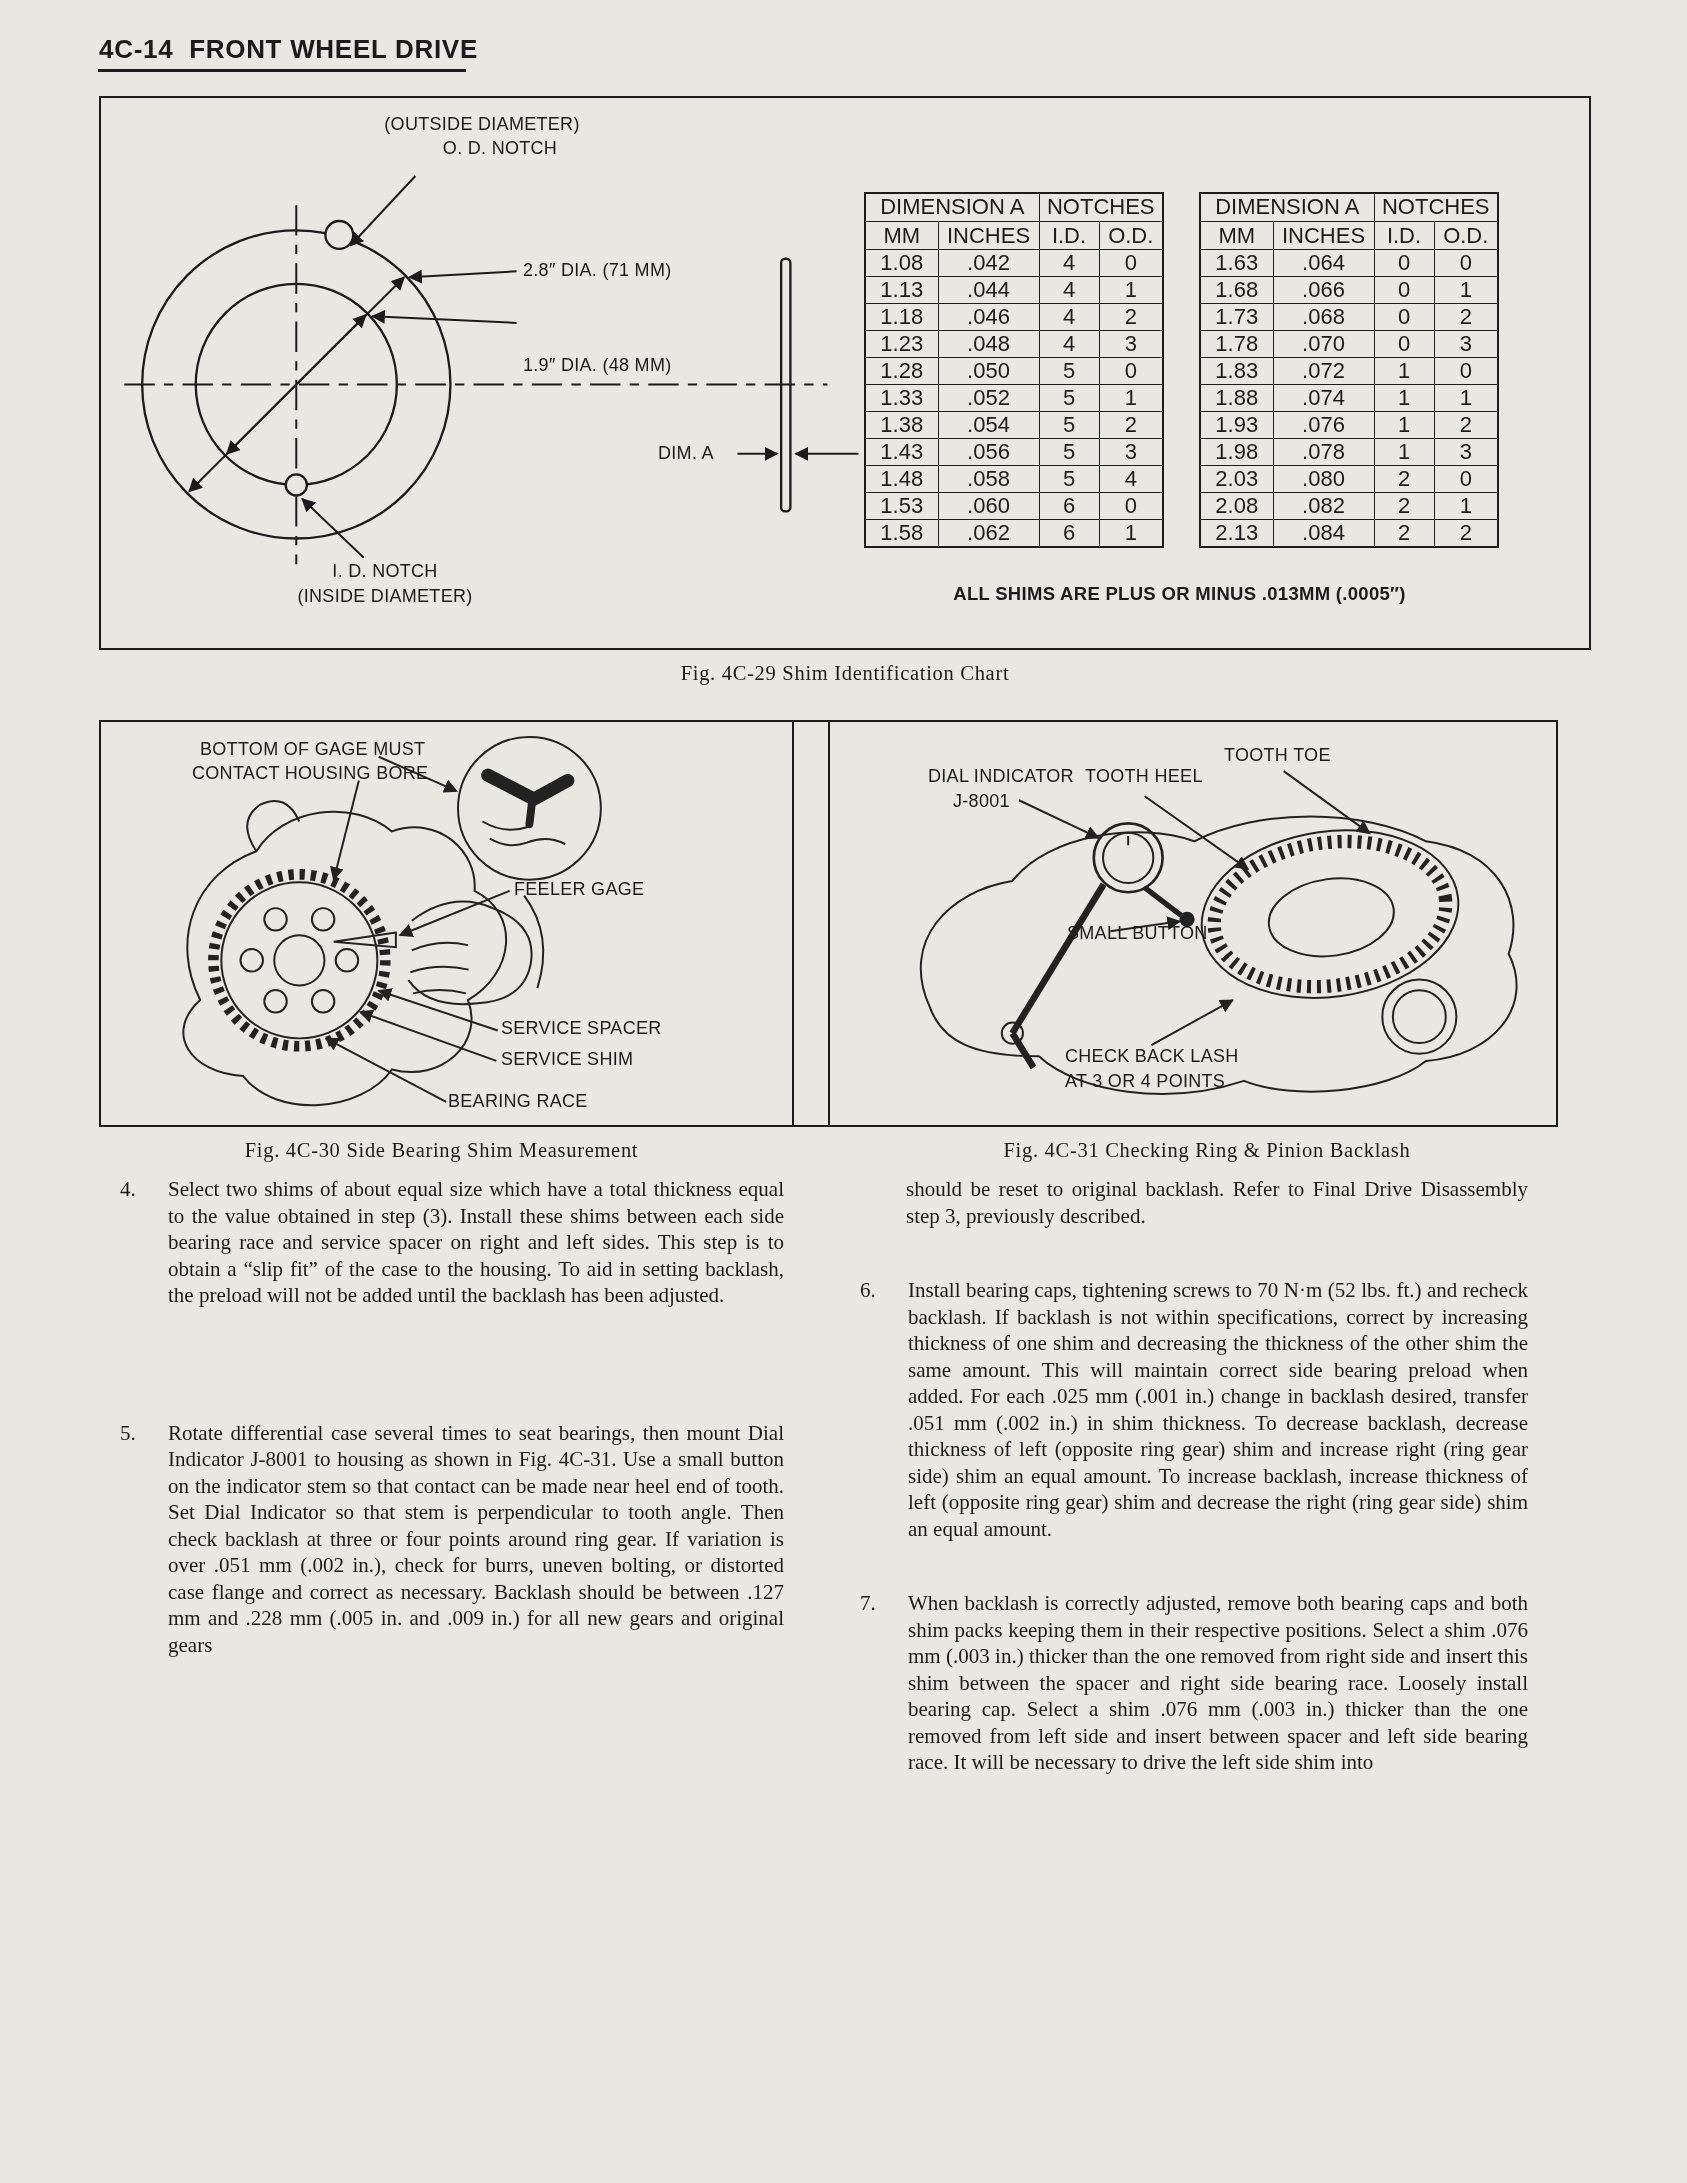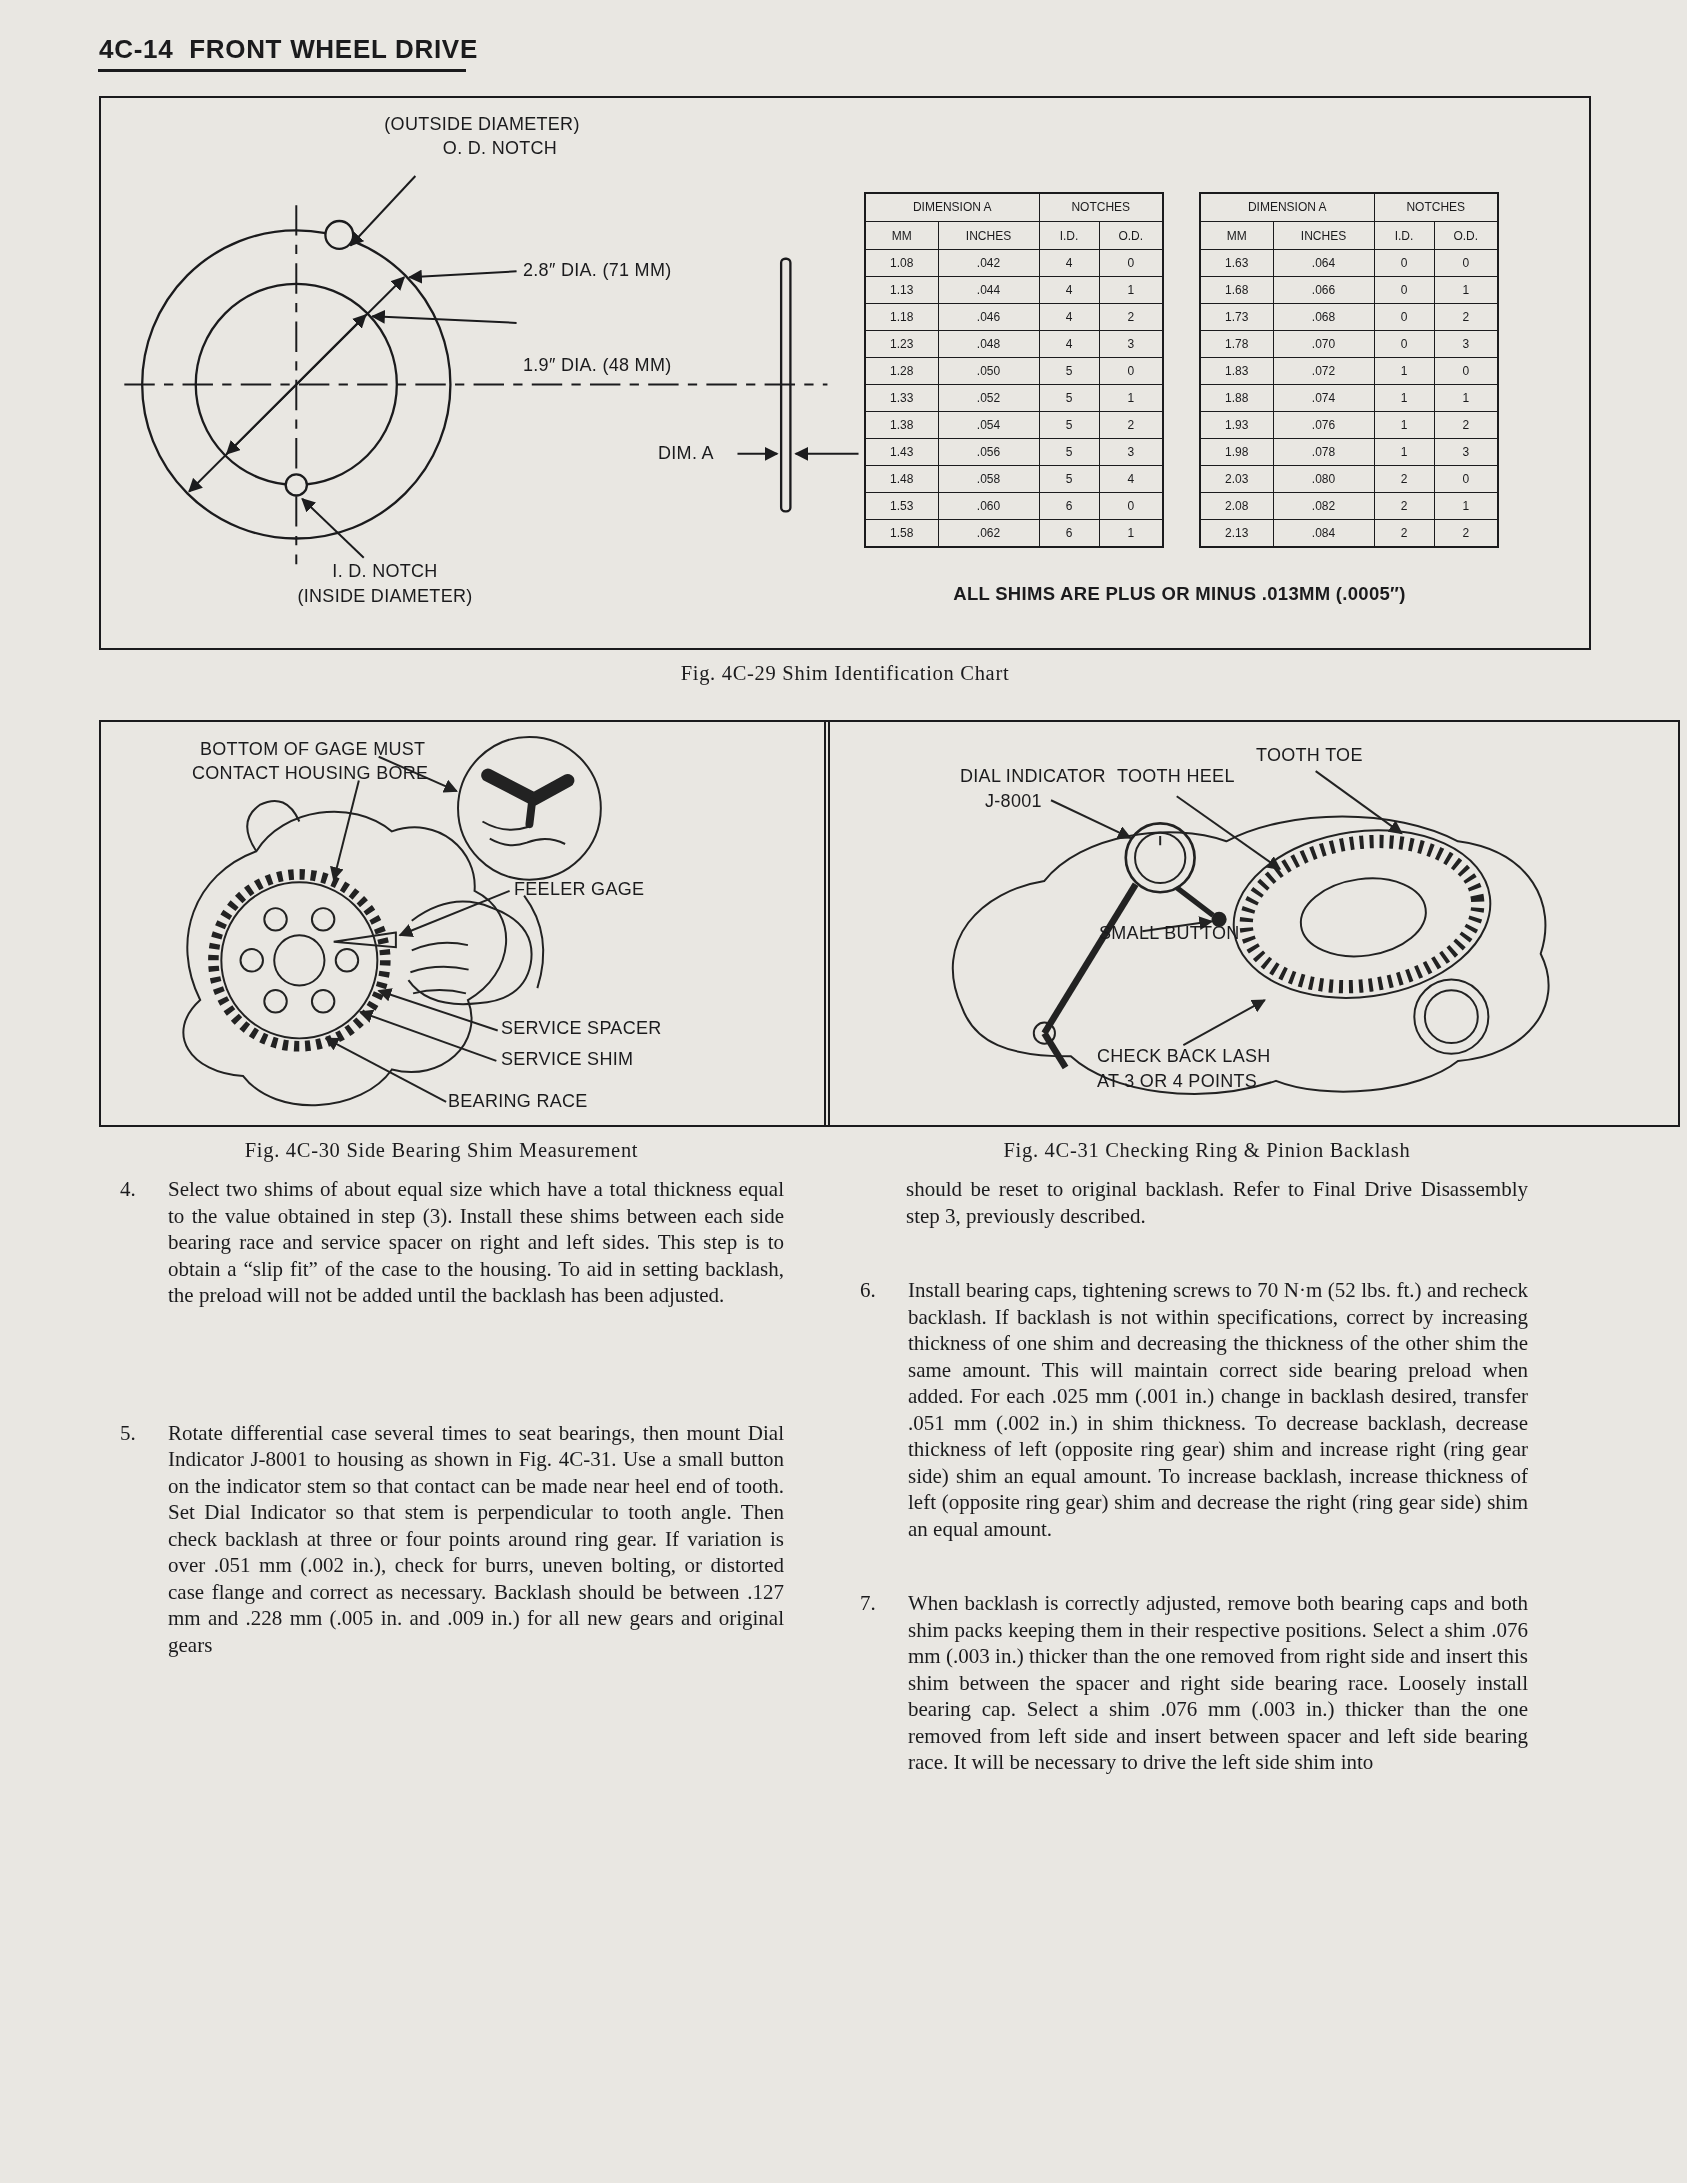--- a/index.html
+++ b/index.html
@@ -19,38 +19,38 @@
     font-family:"Liberation Sans", sans-serif;
     font-weight:700; font-size:26px; letter-spacing:0.7px;
     white-space:pre;
   }
   .header-rule { left:98px; top:69px; width:368px; height:2.6px; background:#1b1b1d; }
 
   
   .figbox { border:2.6px solid #1b1b1d; background:transparent; }
   #fig29-box { left:99px; top:96px; width:1492px; height:554px; }
   #fig30-box { left:99px; top:720px; width:731px; height:407px; }
-  #fig31-box { left:824px; top:720px; width:856px; height:407px; }
+  #fig31-box { left:792px; top:720px; width:766px; height:407px; }
 
   .figlabel {
     position:absolute;
     font-family:"Liberation Sans", sans-serif;
     font-size:18px; letter-spacing:0.3px; color:#1b1b1d;
     white-space:nowrap;
   }
   .center { text-align:center; }
 
   svg.lineart { position:absolute; left:0; top:0; }
 
   
   .shimtable {
     position:absolute;
     border-collapse:collapse;
     font-family:"Liberation Sans", sans-serif;
-    font-size:12px;
+    font-size:22px;
     background:transparent;
     border:2px solid #1b1b1d;
   }
   .shimtable th, .shimtable td {
     border:1.3px solid #1b1b1d;
     text-align:center;
     height:27px;
     padding:0 4px;
     font-weight:400;
     white-space:nowrap;

